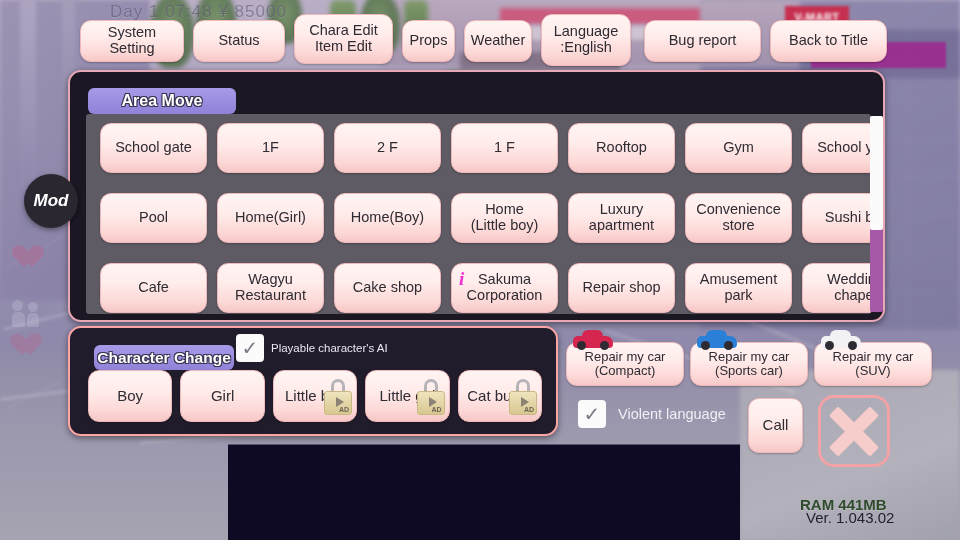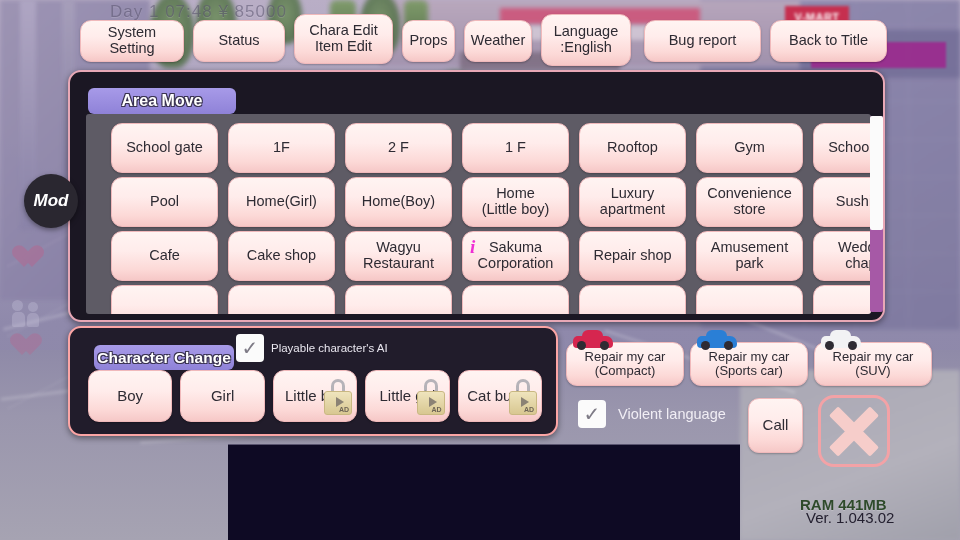--- a/index.html
+++ b/index.html
@@ -164,22 +164,22 @@
   }
   #area-scrollbox {
     position:absolute; left:16px; top:42px; right:12px; bottom:6px;
     background: rgba(120,118,128,.72);
     border-radius: 3px;
     overflow:hidden;
   }
   #area-grid {
     display:grid;
     grid-template-columns: repeat(7, 107px);
-    gap: 4px 10px;
-    padding: 9px 0 0 25px;
+    gap: 20px 10px;
+    padding: 9px 0 0 14px;
   }
   #area-grid .pbtn { height: 50px; font-size: 14.5px; }
   .info-i {
     position:absolute; left:7px; top:5px;
     color:#ef2fd4; font-weight:bold; font-style:italic;
     font-size:19px; font-family:"Liberation Serif", serif;
   }
   #area-scroll {
     position:absolute; right:0px; top:44px; width:13px; bottom:8px;
     background:#a659a6; border-radius:2px; z-index:6;
@@ -455,27 +455,27 @@
               <span>Sushi bar</span>
             </div>
           </div>
           <div class="pbtn">
             <div style="display: flex; flex-direction: column; align-items: center;">
               <span>Cafe</span>
             </div>
           </div>
           <div class="pbtn">
             <div style="display: flex; flex-direction: column; align-items: center;">
-              <span>Cake shop</span>
-            </div>
-          </div>
-          <div class="pbtn">
-            <div style="display: flex; flex-direction: column; align-items: center;">
               <span>Wagyu</span>
               <span>Restaurant</span>
+            </div>
+          </div>
+          <div class="pbtn">
+            <div style="display: flex; flex-direction: column; align-items: center;">
+              <span>Cake shop</span>
             </div>
           </div>
           <div class="pbtn">
             <span class="info-i">i</span>
             <div style="display: flex; flex-direction: column; align-items: center;">
               <span>Sakuma</span>
               <span>Corporation</span>
             </div>
           </div>
           <div class="pbtn">

